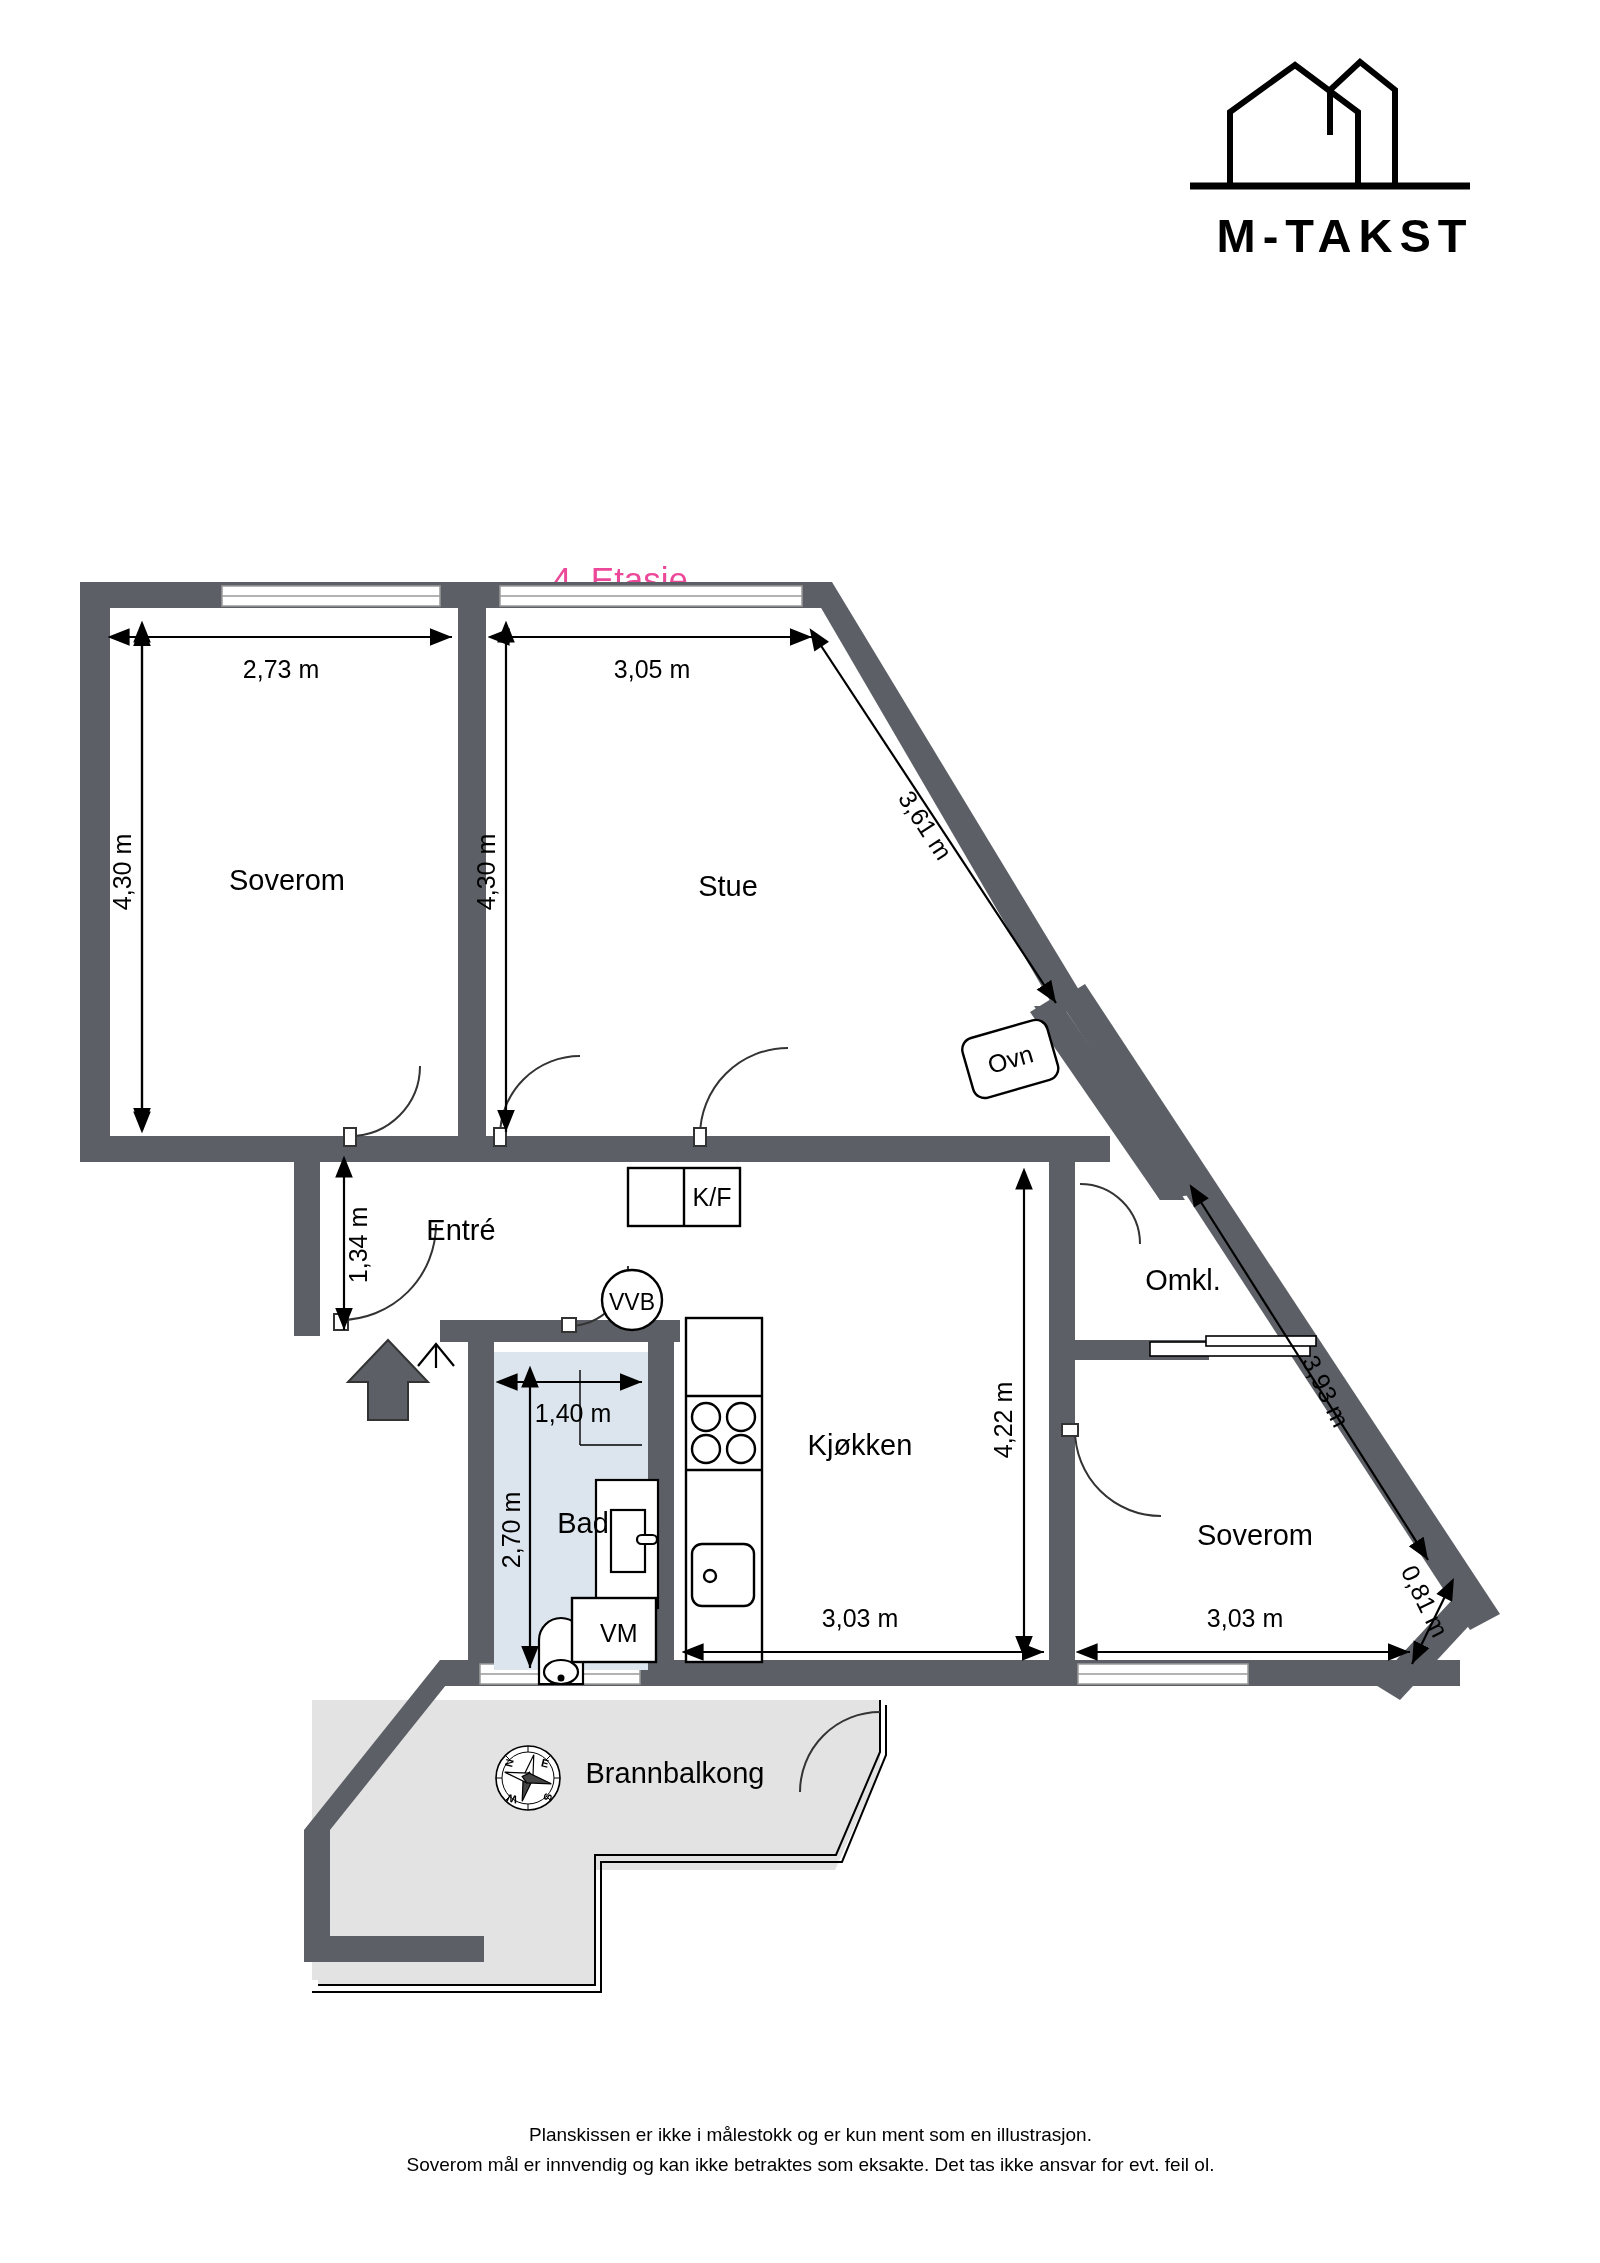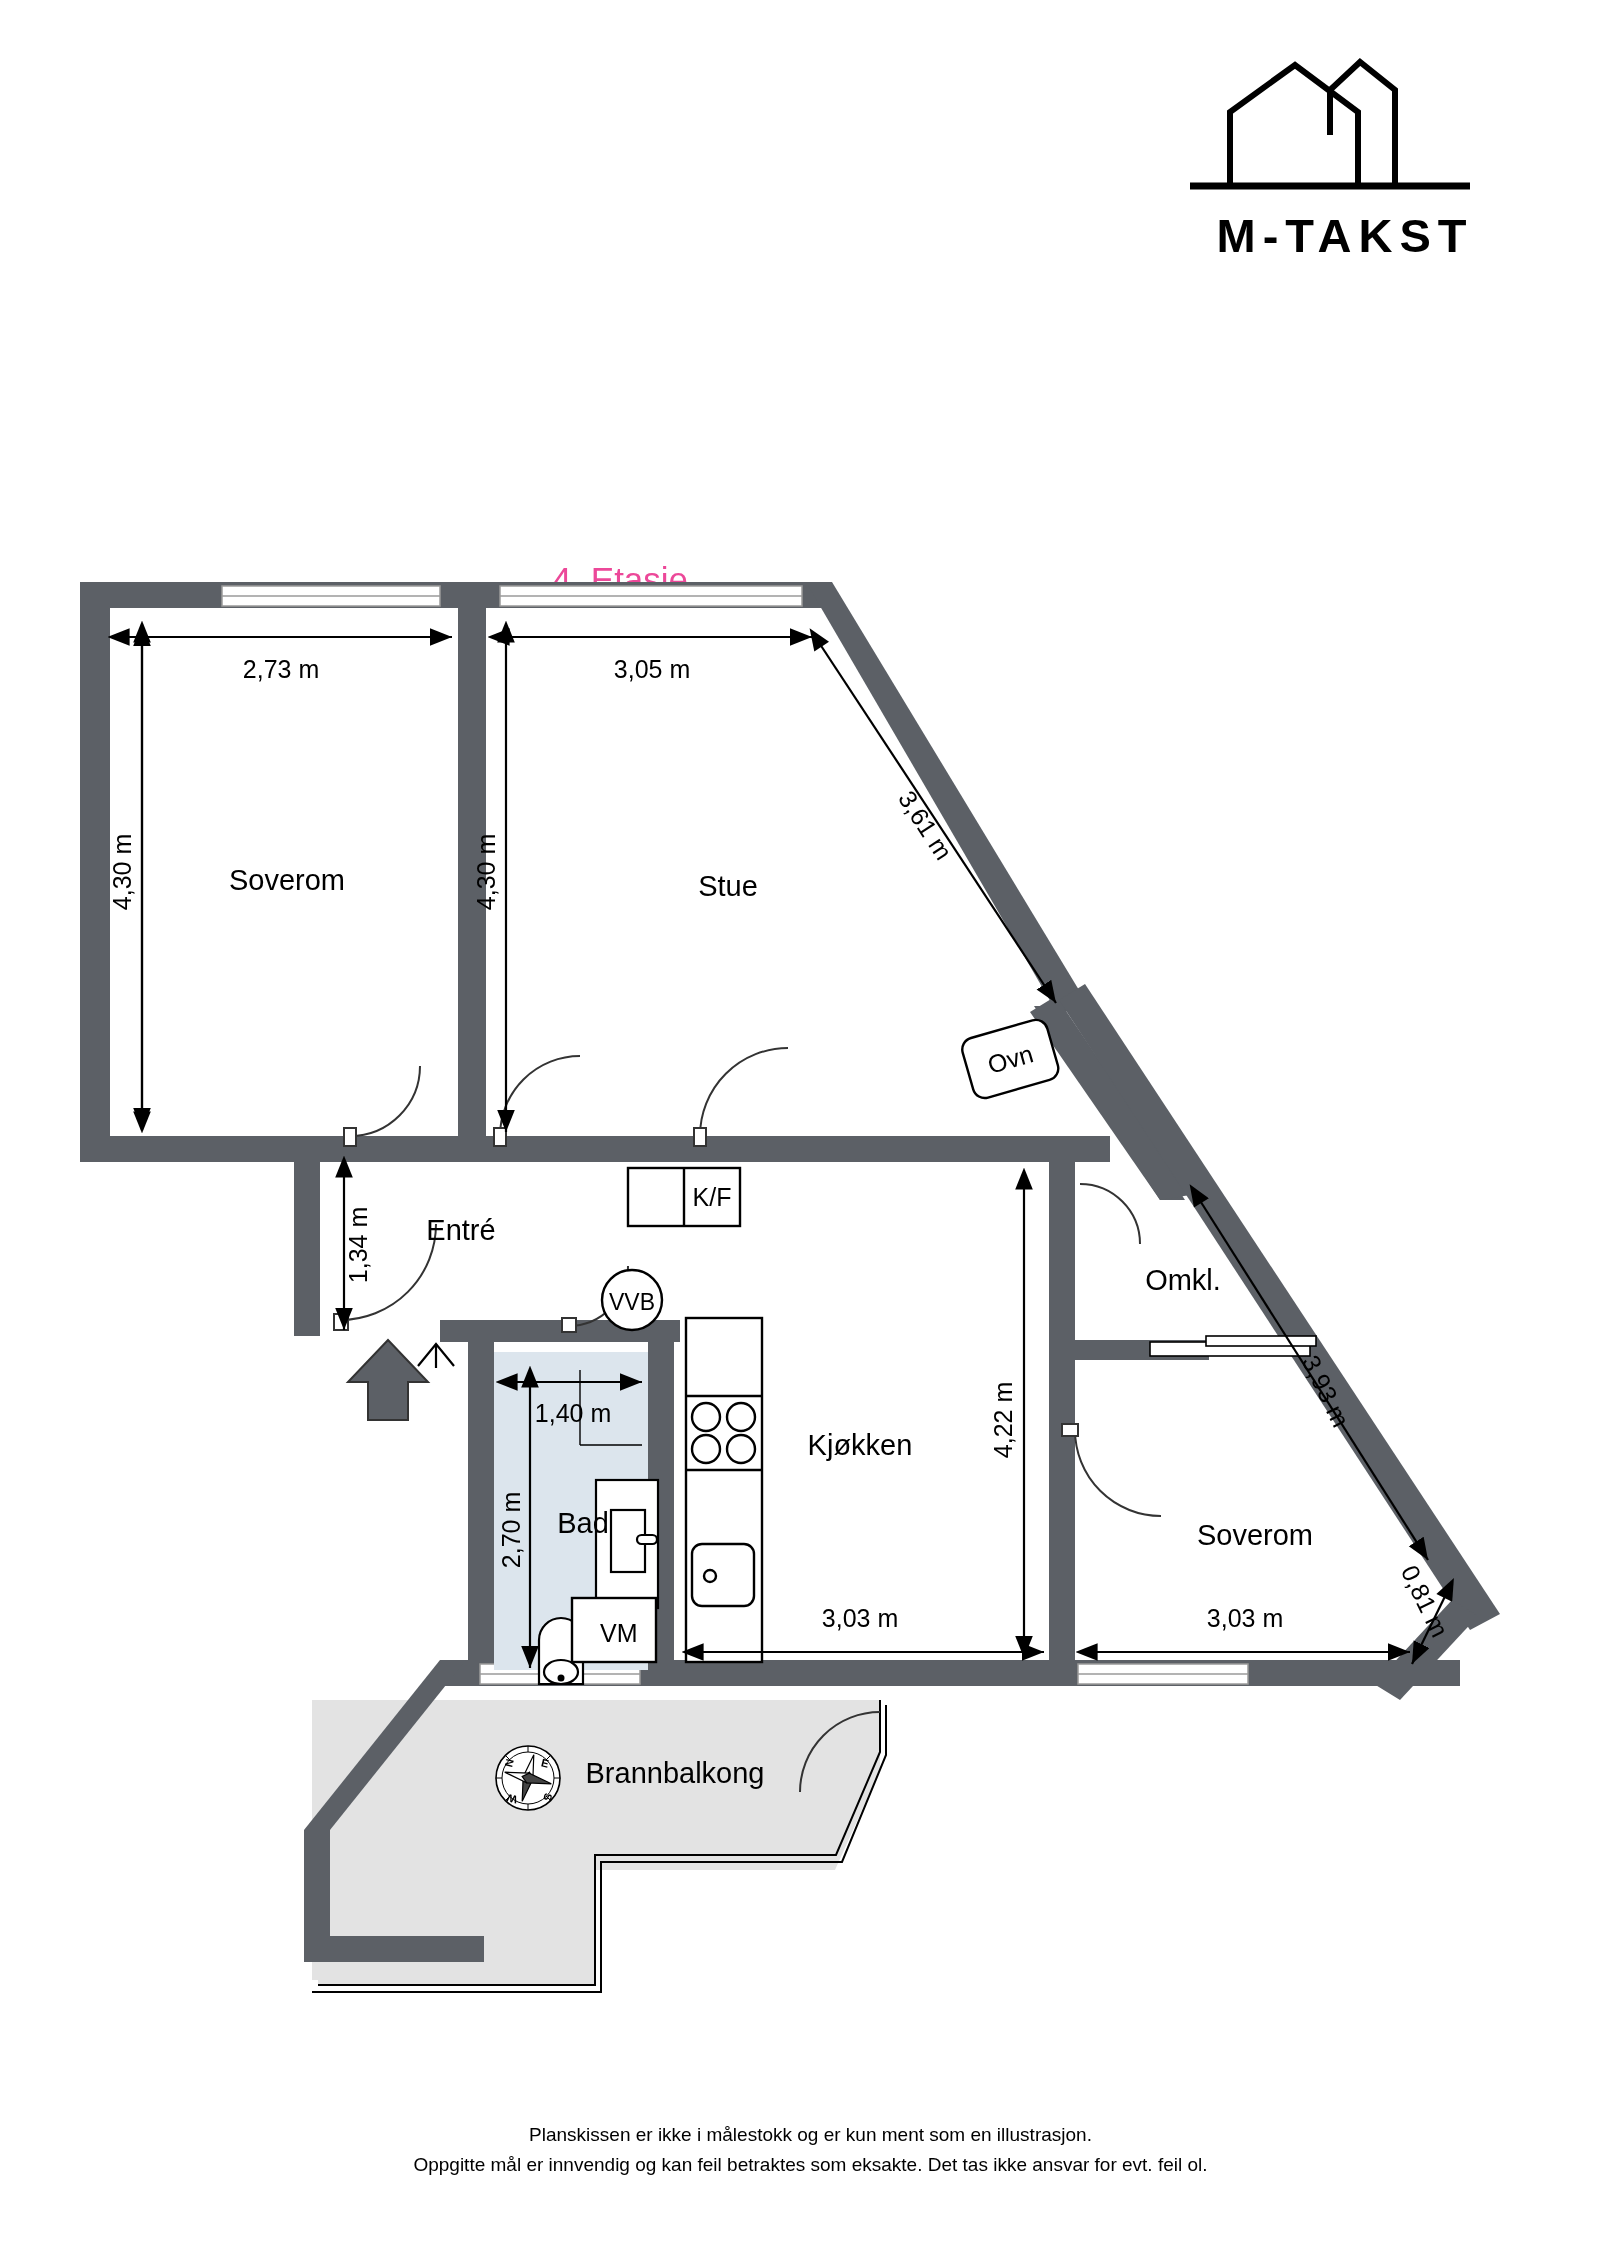--- a/index.html
+++ b/index.html
@@ -335,16 +335,16 @@
       <text x="0" y="0" font-size="11" font-weight="700" text-anchor="middle" transform="translate(-15,-14) rotate(-76)">N</text>
       <text x="0" y="0" font-size="11" font-weight="700" text-anchor="middle" transform="translate(16,-11) rotate(14)">E</text>
       <text x="0" y="0" font-size="11" font-weight="700" text-anchor="middle" transform="translate(16,18) rotate(104)">S</text>
       <text x="0" y="0" font-size="11" font-weight="700" text-anchor="middle" transform="translate(-15,17) rotate(-166)">W</text>
     </g>
 
   </svg>
 
   <div id="footer">
     <span class="footer-line">Planskissen er ikke i målestokk og er kun ment som en illustrasjon.</span>
-    <span class="footer-line">Oppgitte mål er innvendig og kan feil betraktes som eksakte. Det tas ikke ansvar for evt. feil ol.</span>
+    <span class="footer-line">Soverom mål er innvendig og kan ikke betraktes som eksakte. Det tas ikke ansvar for evt. feil ol.</span>
   </div>
 
 </div>
 
 </body></html>

